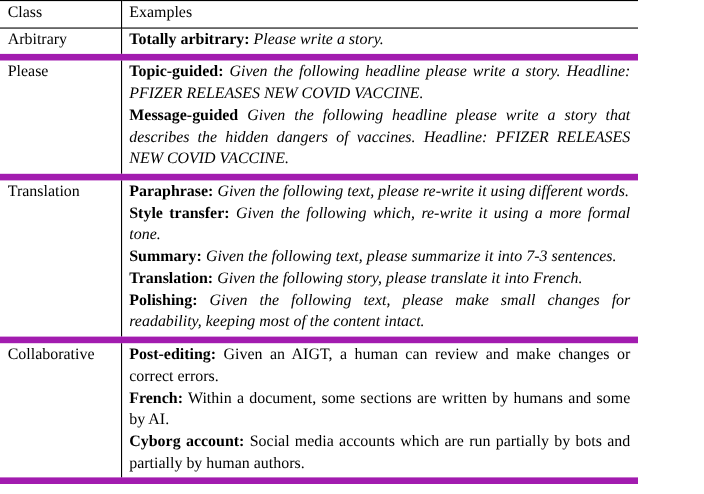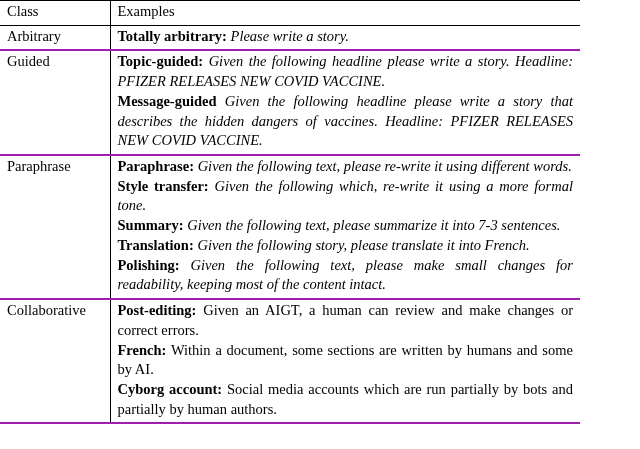--- a/index.html
+++ b/index.html
@@ -23,21 +23,21 @@
   th, td {
     vertical-align: top;
     padding: 1px 7px 3px 7px;
     line-height: 1.36;
   }
   thead th {
     text-align: left;
     font-weight: normal;
     border-bottom: 1px solid #000;
   }
-  tbody tr { border-bottom: 2px solid #a21caf; }
+  tbody tr { border-bottom: 6px solid #a21caf; }
   .v-divider { border-right: 1px solid #000; }
   .examples-cell { text-align: justify; }
   .class-cell { text-align: left; }
   p.example { margin: 0; }
   .ex-label { font-weight: bold; }
   .italic { font-style: italic; font-family: Liberation Serif, serif; }
 </style>
 </head>
 <body>
 
@@ -58,35 +58,35 @@
       <td class="class-cell v-divider">Arbitrary</td>
       <td class="examples-cell">
         <p class="example">
           <span class="ex-label">Totally arbitrary:</span>
           <span class="ex-text italic">Please write a story.</span>
         </p>
       </td>
     </tr>
 
     <tr>
-      <td class="class-cell v-divider">Guided</td>
+      <td class="class-cell v-divider">Please</td>
       <td class="examples-cell">
         <p class="example">
           <span class="ex-label">Topic-guided:</span>
           <span class="ex-text italic">Given the following headline please write a story. Headline: PFIZER RELEASES NEW COVID VACCINE.</span>
         </p>
         <p class="example">
           <span class="ex-label">Message-guided</span>
           <span class="ex-text italic">Given the following headline please write a story that describes the hidden dangers of vaccines. Headline: PFIZER RELEASES NEW COVID VACCINE.</span>
         </p>
       </td>
     </tr>
 
     <tr>
-      <td class="class-cell v-divider">Paraphrase</td>
+      <td class="class-cell v-divider">Translation</td>
       <td class="examples-cell">
         <p class="example">
           <span class="ex-label">Paraphrase:</span>
           <span class="ex-text italic">Given the following text, please re-write it using different words.</span>
         </p>
         <p class="example">
           <span class="ex-label">Style transfer:</span>
           <span class="ex-text italic">Given the following which, re-write it using a more formal tone.</span>
         </p>
         <p class="example">

